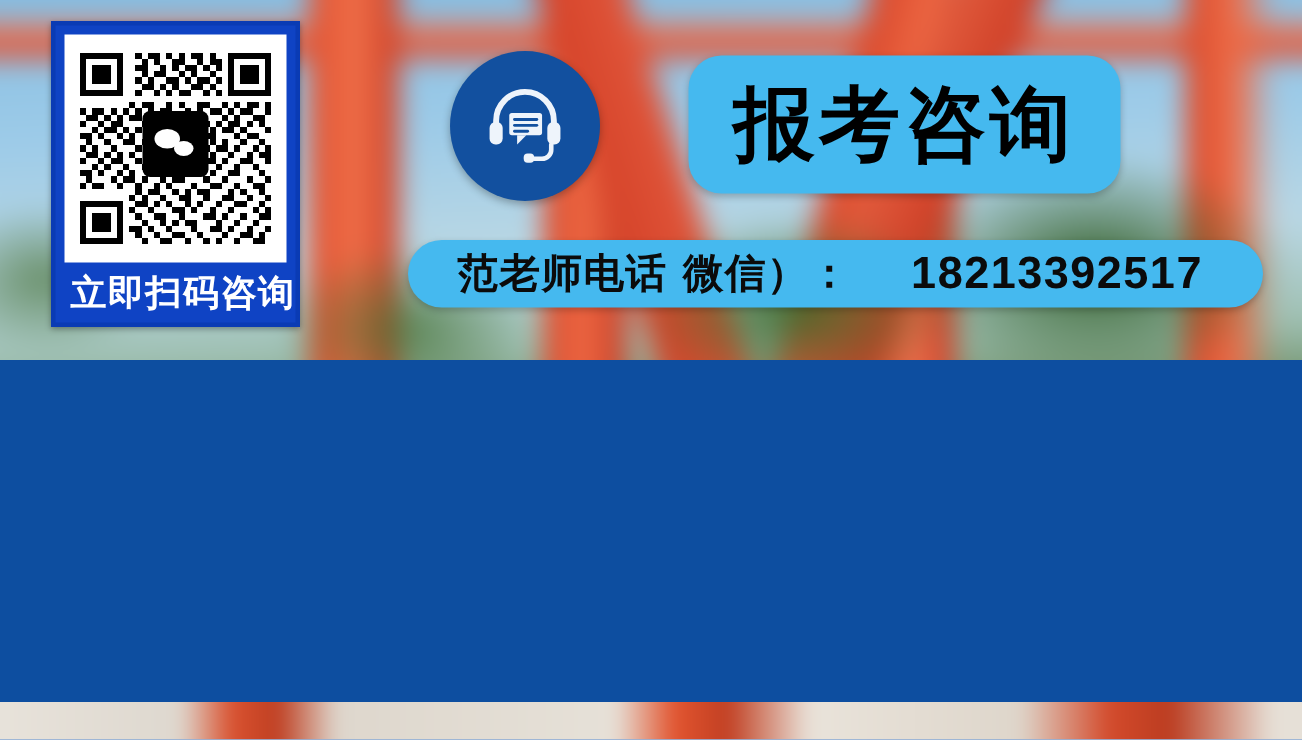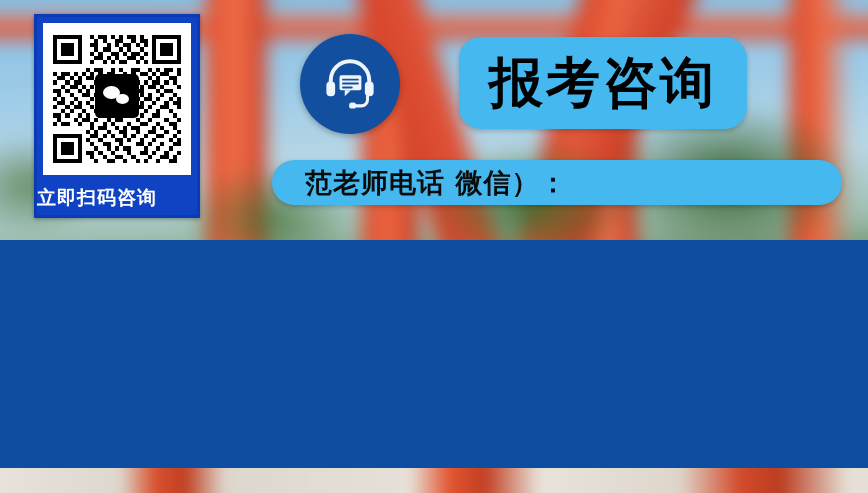--- a/index.html
+++ b/index.html
@@ -65,22 +65,22 @@
     display:flex;align-items:center;justify-content:center;
   }
   .qr-logo .wc{position:relative;width:28px;height:20px;}
   .qr-logo .wc b{
     position:absolute;display:block;background:#fff;border-radius:50%;
   }
   .qr-logo .wc b.big{width:17px;height:13px;left:0;top:0;}
   .qr-logo .wc b.small{width:13px;height:10px;left:13px;top:8px;}
   .qr-caption{
     position:absolute;left:0;right:0;bottom:4px;
-    text-align:left;color:#ffffff;
-    font-size:19px;font-weight:700;letter-spacing:1px;
+    text-align:right;color:#ffffff;
+    font-size:24px;font-weight:700;letter-spacing:1px;
     font-family:"DejaVu Sans","Liberation Sans",sans-serif;
   }
 
   
   .headset{
     position:absolute;left:300px;top:34px;width:100px;height:100px;
     border-radius:50%;background:#12509f;
     box-shadow:0 2px 6px rgba(0,0,0,.3);
   }
   .headset svg{position:absolute;left:22px;top:22px;width:56px;height:56px;}
@@ -430,20 +430,21 @@
       </g>
     </svg>
   </div>
 
   <div class="pill-title">
     <span>报考咨询</span>
   </div>
 
   <div class="pill-phone">
     <span class="who">范老师电话 微信）：</span>
+    <span class="num">18213392517</span>
   </div>
 
   <div class="info-panel">
 
     
 
     
 
     
 

